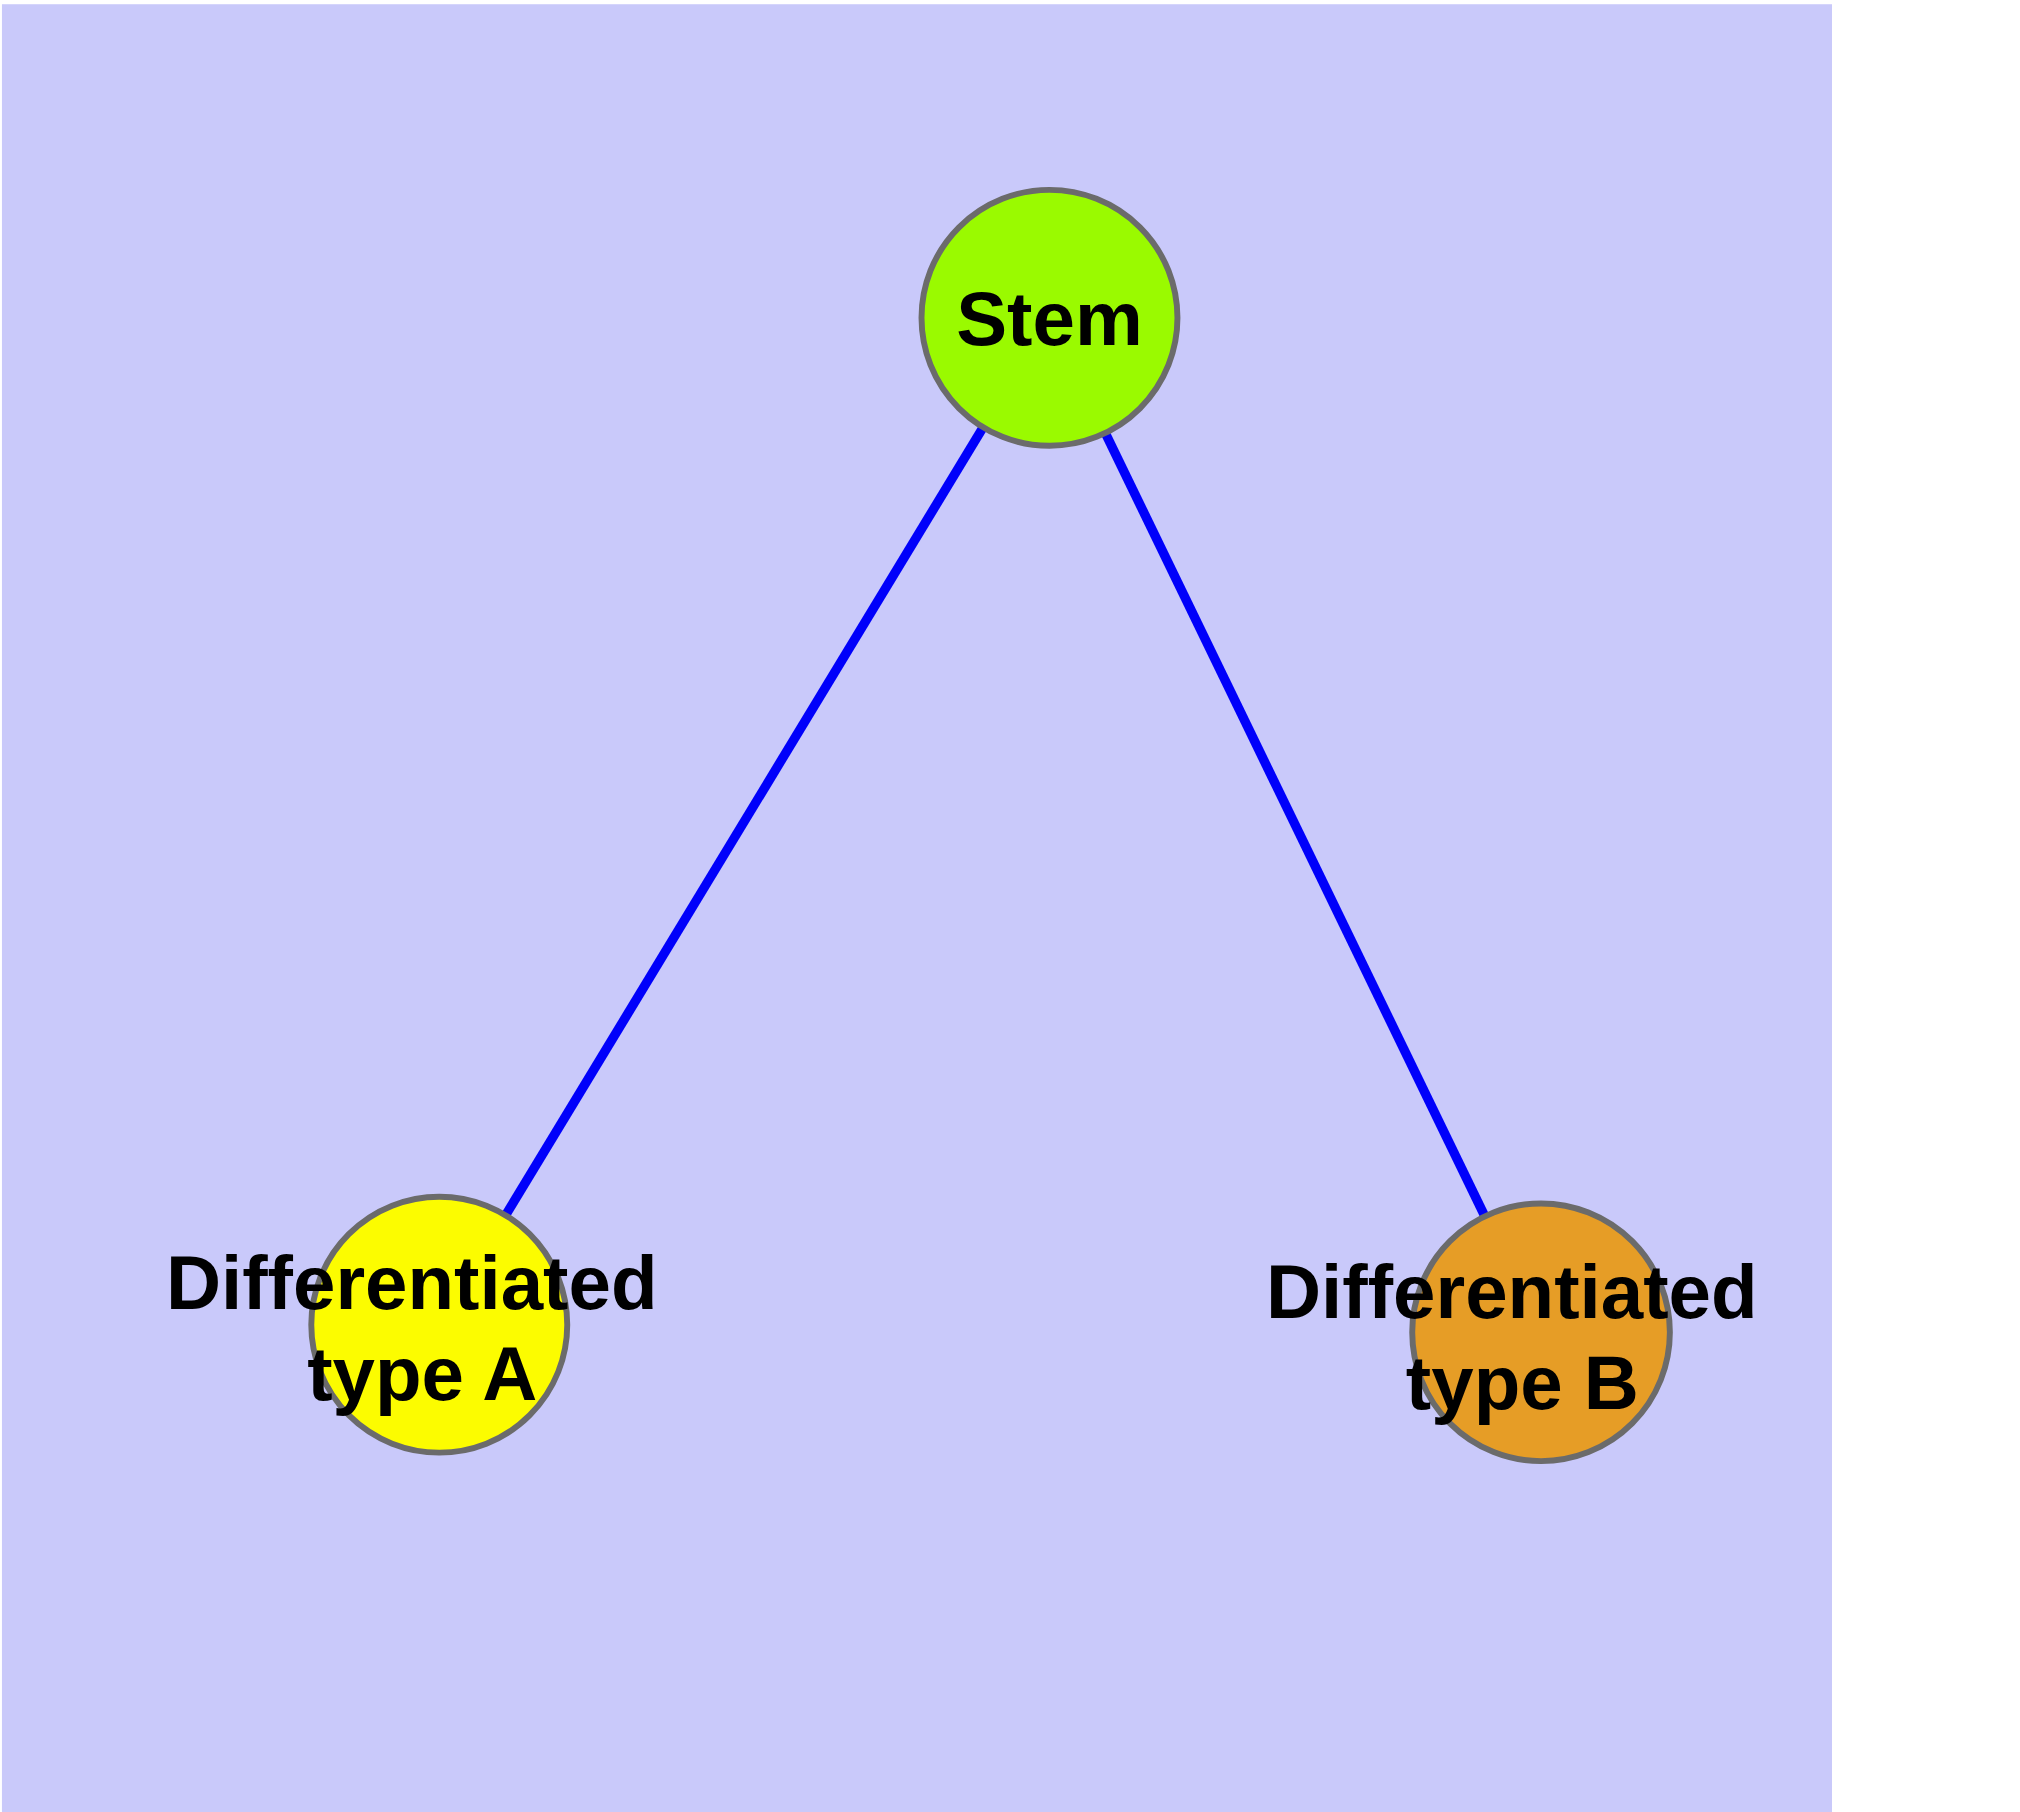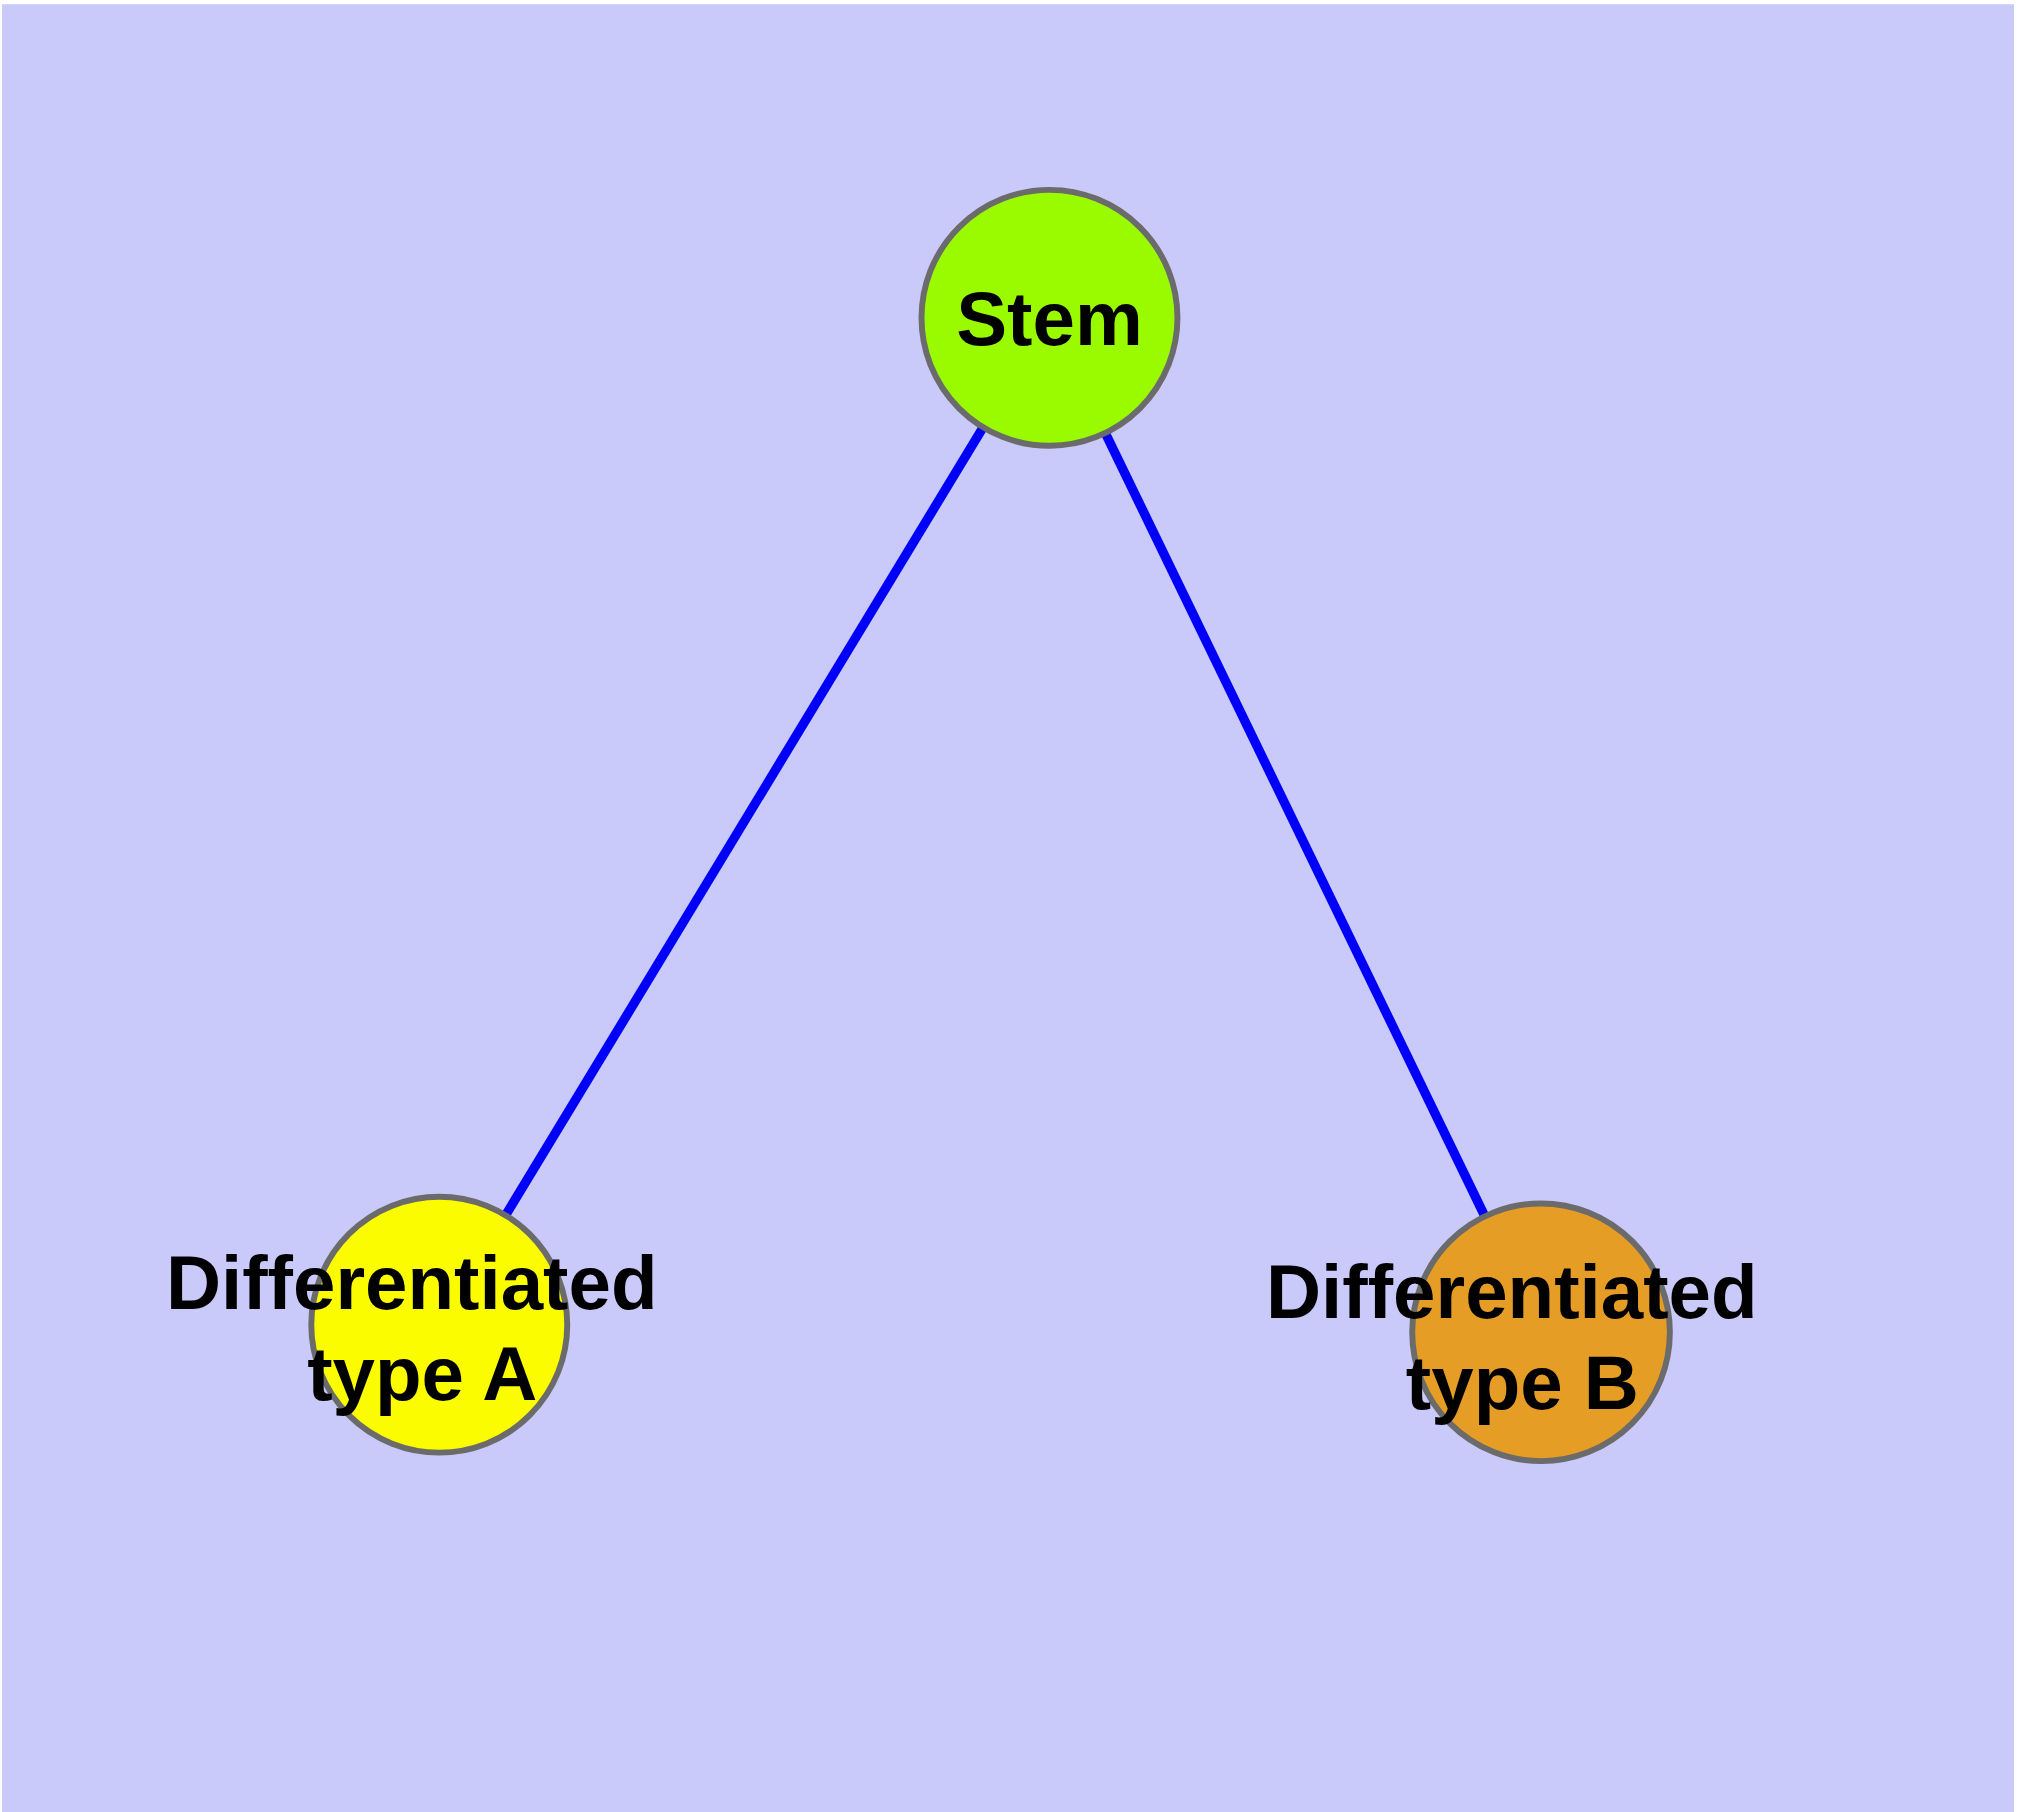--- a/index.html
+++ b/index.html
@@ -3,21 +3,21 @@
 <meta charset="utf-8">
 <style>
   html, body {
     margin: 0;
     padding: 0;
     background: #ffffff;
     font-family: "Liberation Sans", sans-serif;
   }
   .stage {
     position: relative;
-    width: 2014px;
+    width: 1832px;
     height: 1812px;
     background: #ffffff;
     overflow: hidden;
   }
   .stage svg {
     position: absolute;
     top: 0;
     left: 0;
     display: block;
   }

